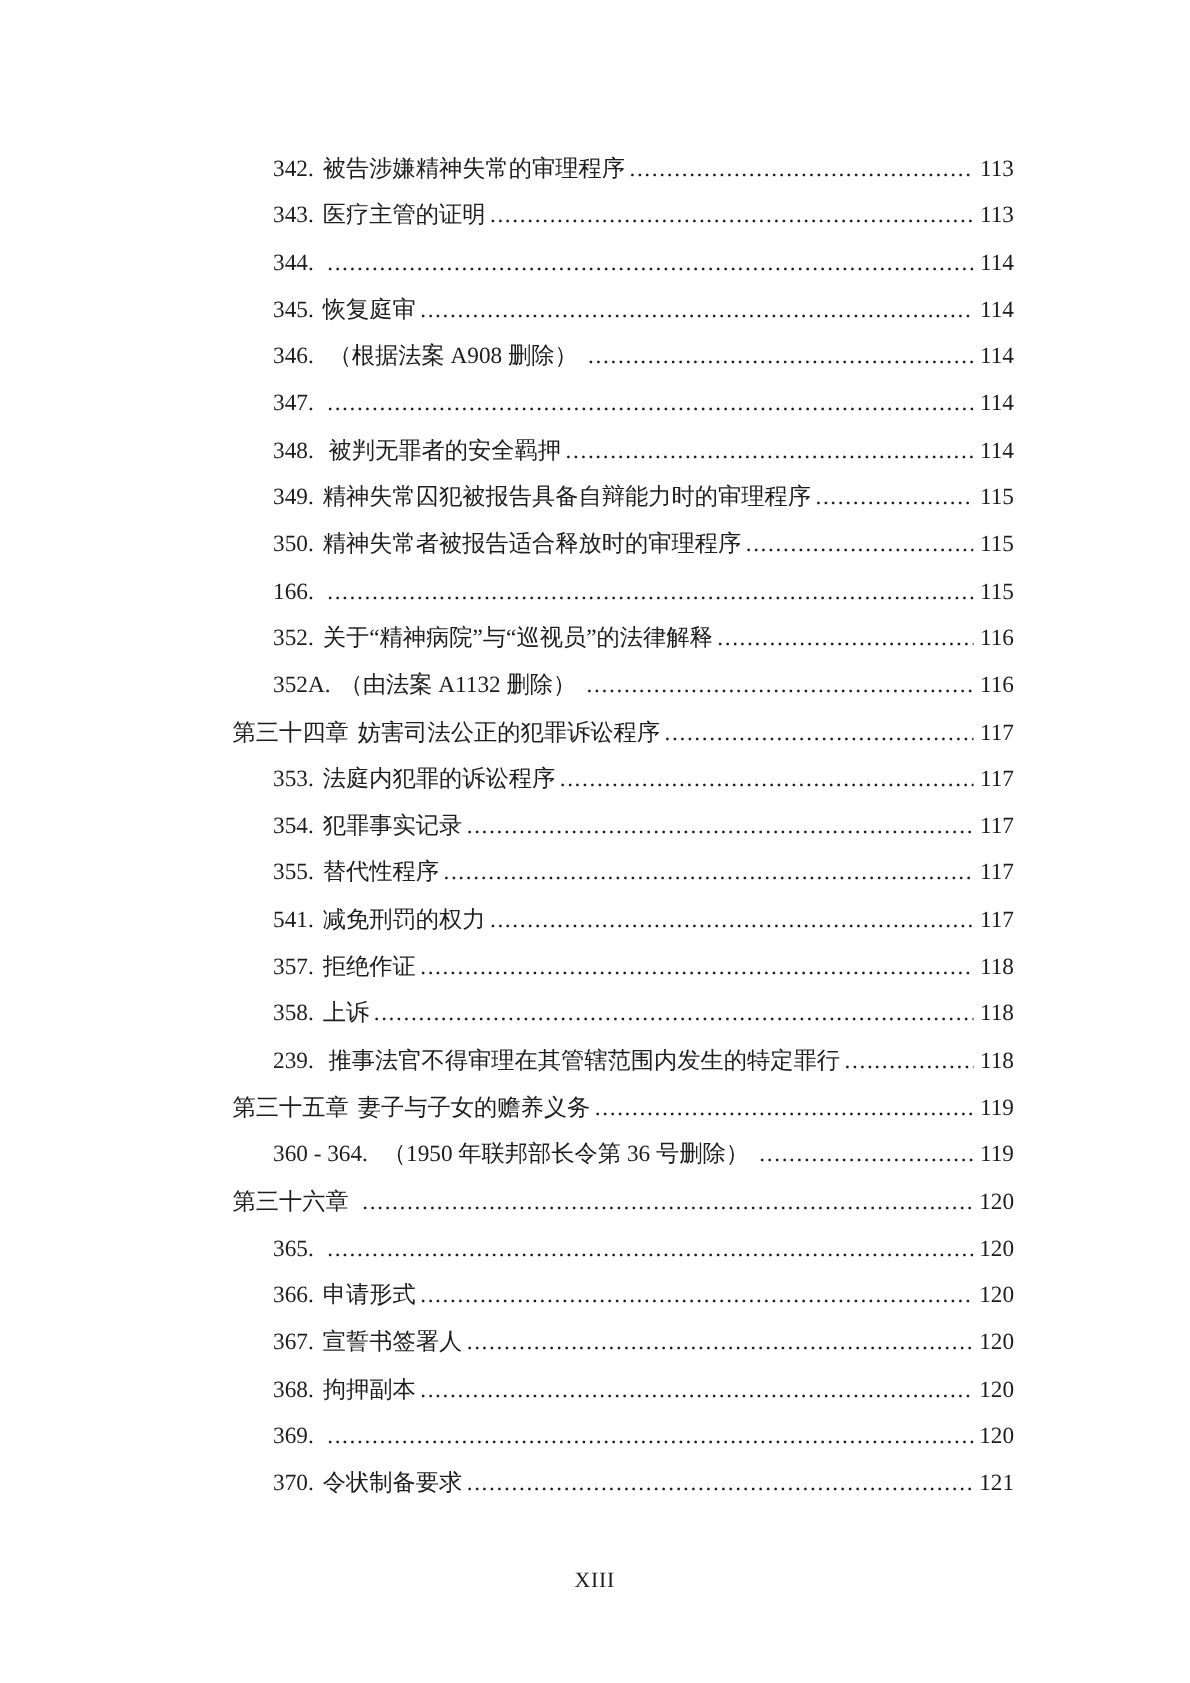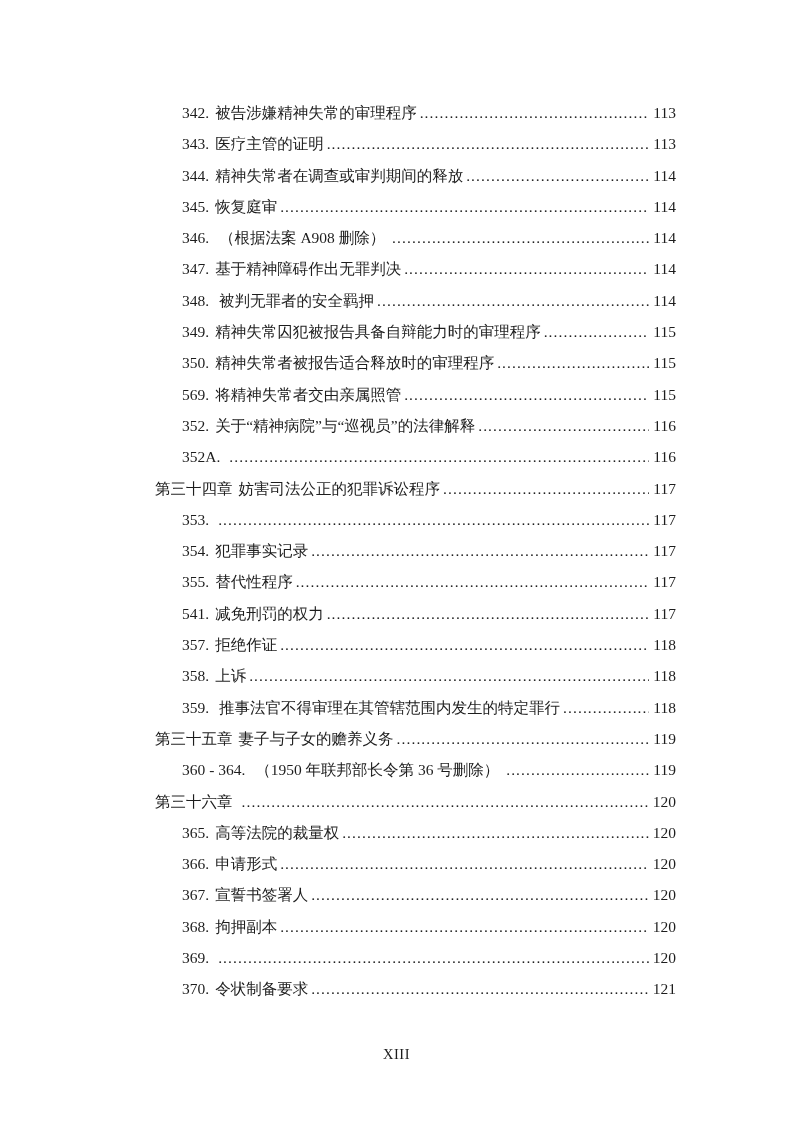--- a/index.html
+++ b/index.html
@@ -65,39 +65,37 @@
       <span class="pagenum">113</span>
     </div>
       <div class="row item">
       <span class="num">343.</span>
       <span class="title">医疗主管的证明</span>
       <span class="leader"></span>
       <span class="pagenum">113</span>
     </div>
       <div class="row item">
       <span class="num">344.</span>
-      <span class="title">精神失常者在调查或审判期间的释放</span>
       <span class="leader"></span>
       <span class="pagenum">114</span>
     </div>
       <div class="row item">
       <span class="num">345.</span>
       <span class="title">恢复庭审</span>
       <span class="leader"></span>
       <span class="pagenum">114</span>
     </div>
       <div class="row item">
       <span class="num">346.</span>
       <span class="title"> （根据法案 A908 删除） </span>
       <span class="leader"></span>
       <span class="pagenum">114</span>
     </div>
       <div class="row item">
       <span class="num">347.</span>
-      <span class="title">基于精神障碍作出无罪判决</span>
       <span class="leader"></span>
       <span class="pagenum">114</span>
     </div>
       <div class="row item">
       <span class="num">348.</span>
       <span class="title"> 被判无罪者的安全羁押</span>
       <span class="leader"></span>
       <span class="pagenum">114</span>
     </div>
       <div class="row item">
@@ -106,44 +104,45 @@
       <span class="leader"></span>
       <span class="pagenum">115</span>
     </div>
       <div class="row item">
       <span class="num">350.</span>
       <span class="title">精神失常者被报告适合释放时的审理程序</span>
       <span class="leader"></span>
       <span class="pagenum">115</span>
     </div>
       <div class="row item">
-      <span class="num">569.</span>
-      <span class="title">将精神失常者交由亲属照管</span>
+      <span class="num">166.</span>
       <span class="leader"></span>
       <span class="pagenum">115</span>
     </div>
       <div class="row item">
       <span class="num">352.</span>
       <span class="title">关于“精神病院”与“巡视员”的法律解释</span>
       <span class="leader"></span>
       <span class="pagenum">116</span>
     </div>
       <div class="row item">
       <span class="num">352A.</span>
+      <span class="title">（由法案 A1132 删除） </span>
       <span class="leader"></span>
       <span class="pagenum">116</span>
     </div>
       <div class="row chapter">
       <span class="num">第三十四章</span>
       <span class="title">妨害司法公正的犯罪诉讼程序</span>
       <span class="leader"></span>
       <span class="pagenum">117</span>
     </div>
       <div class="row item">
       <span class="num">353.</span>
+      <span class="title">法庭内犯罪的诉讼程序</span>
       <span class="leader"></span>
       <span class="pagenum">117</span>
     </div>
       <div class="row item">
       <span class="num">354.</span>
       <span class="title">犯罪事实记录</span>
       <span class="leader"></span>
       <span class="pagenum">117</span>
     </div>
       <div class="row item">
@@ -164,21 +163,21 @@
       <span class="leader"></span>
       <span class="pagenum">118</span>
     </div>
       <div class="row item">
       <span class="num">358.</span>
       <span class="title">上诉</span>
       <span class="leader"></span>
       <span class="pagenum">118</span>
     </div>
       <div class="row item">
-      <span class="num">359.</span>
+      <span class="num">239.</span>
       <span class="title"> 推事法官不得审理在其管辖范围内发生的特定罪行</span>
       <span class="leader"></span>
       <span class="pagenum">118</span>
     </div>
       <div class="row chapter">
       <span class="num">第三十五章</span>
       <span class="title">妻子与子女的赡养义务</span>
       <span class="leader"></span>
       <span class="pagenum">119</span>
     </div>
@@ -188,21 +187,20 @@
       <span class="leader"></span>
       <span class="pagenum">119</span>
     </div>
       <div class="row chapter">
       <span class="num">第三十六章</span>
       <span class="leader"></span>
       <span class="pagenum">120</span>
     </div>
       <div class="row item">
       <span class="num">365.</span>
-      <span class="title">高等法院的裁量权</span>
       <span class="leader"></span>
       <span class="pagenum">120</span>
     </div>
       <div class="row item">
       <span class="num">366.</span>
       <span class="title">申请形式</span>
       <span class="leader"></span>
       <span class="pagenum">120</span>
     </div>
       <div class="row item">

